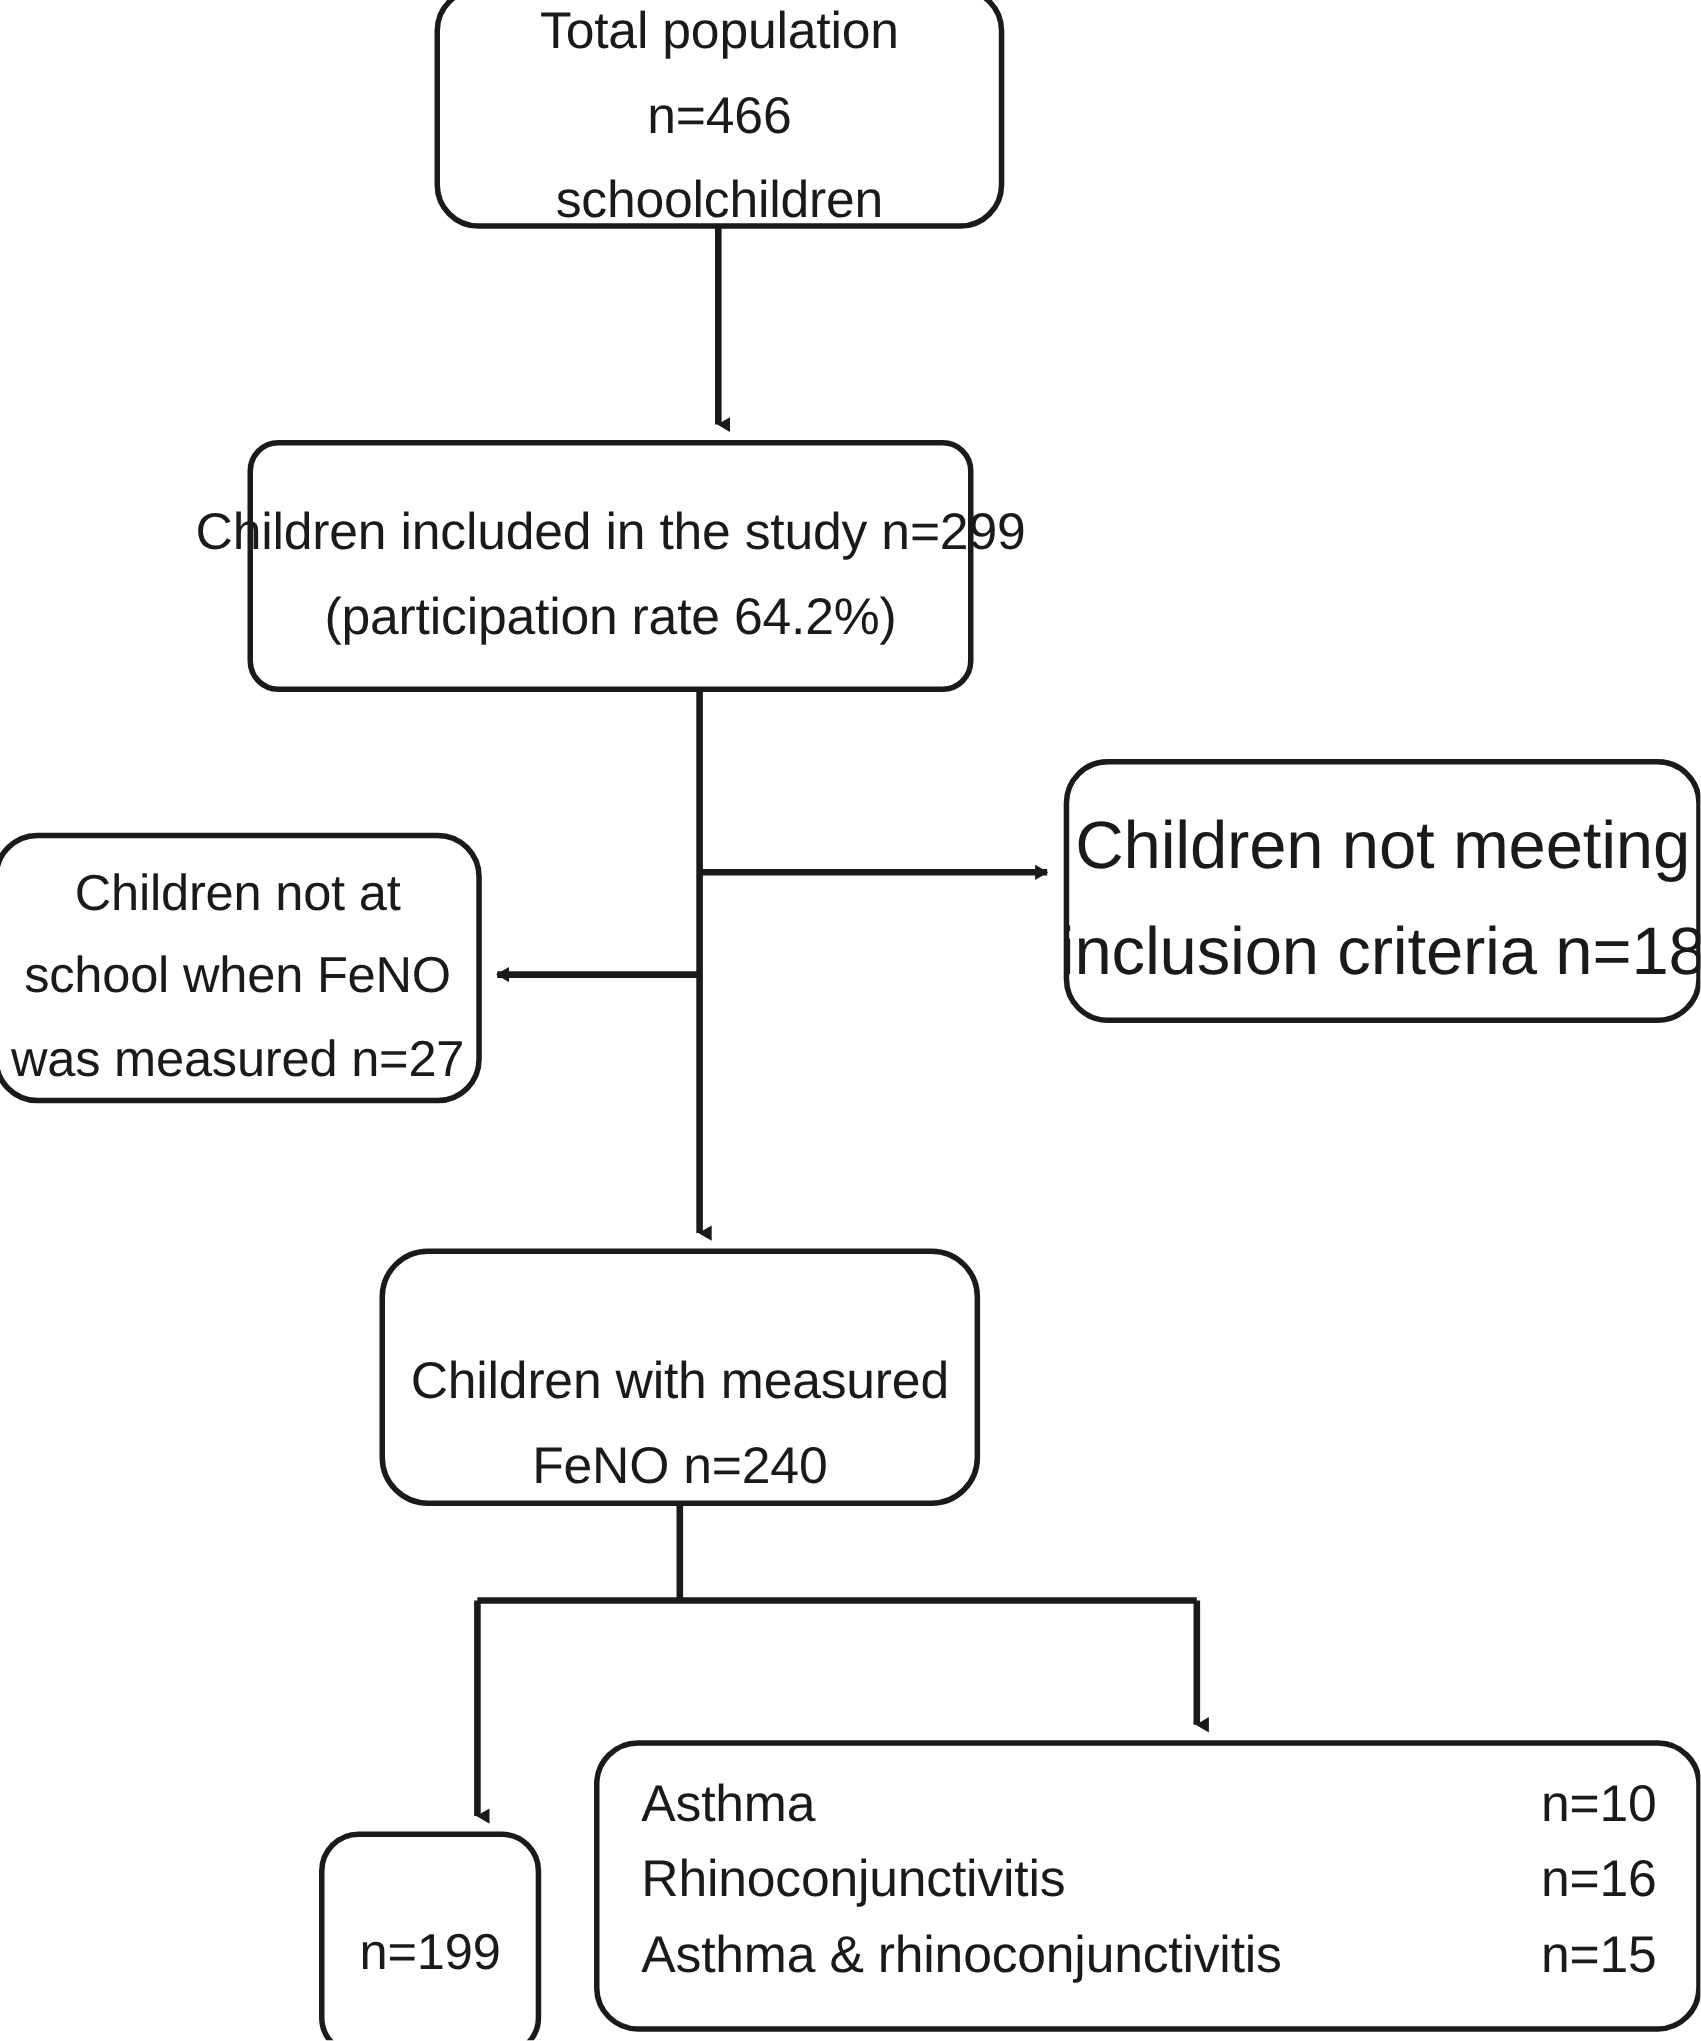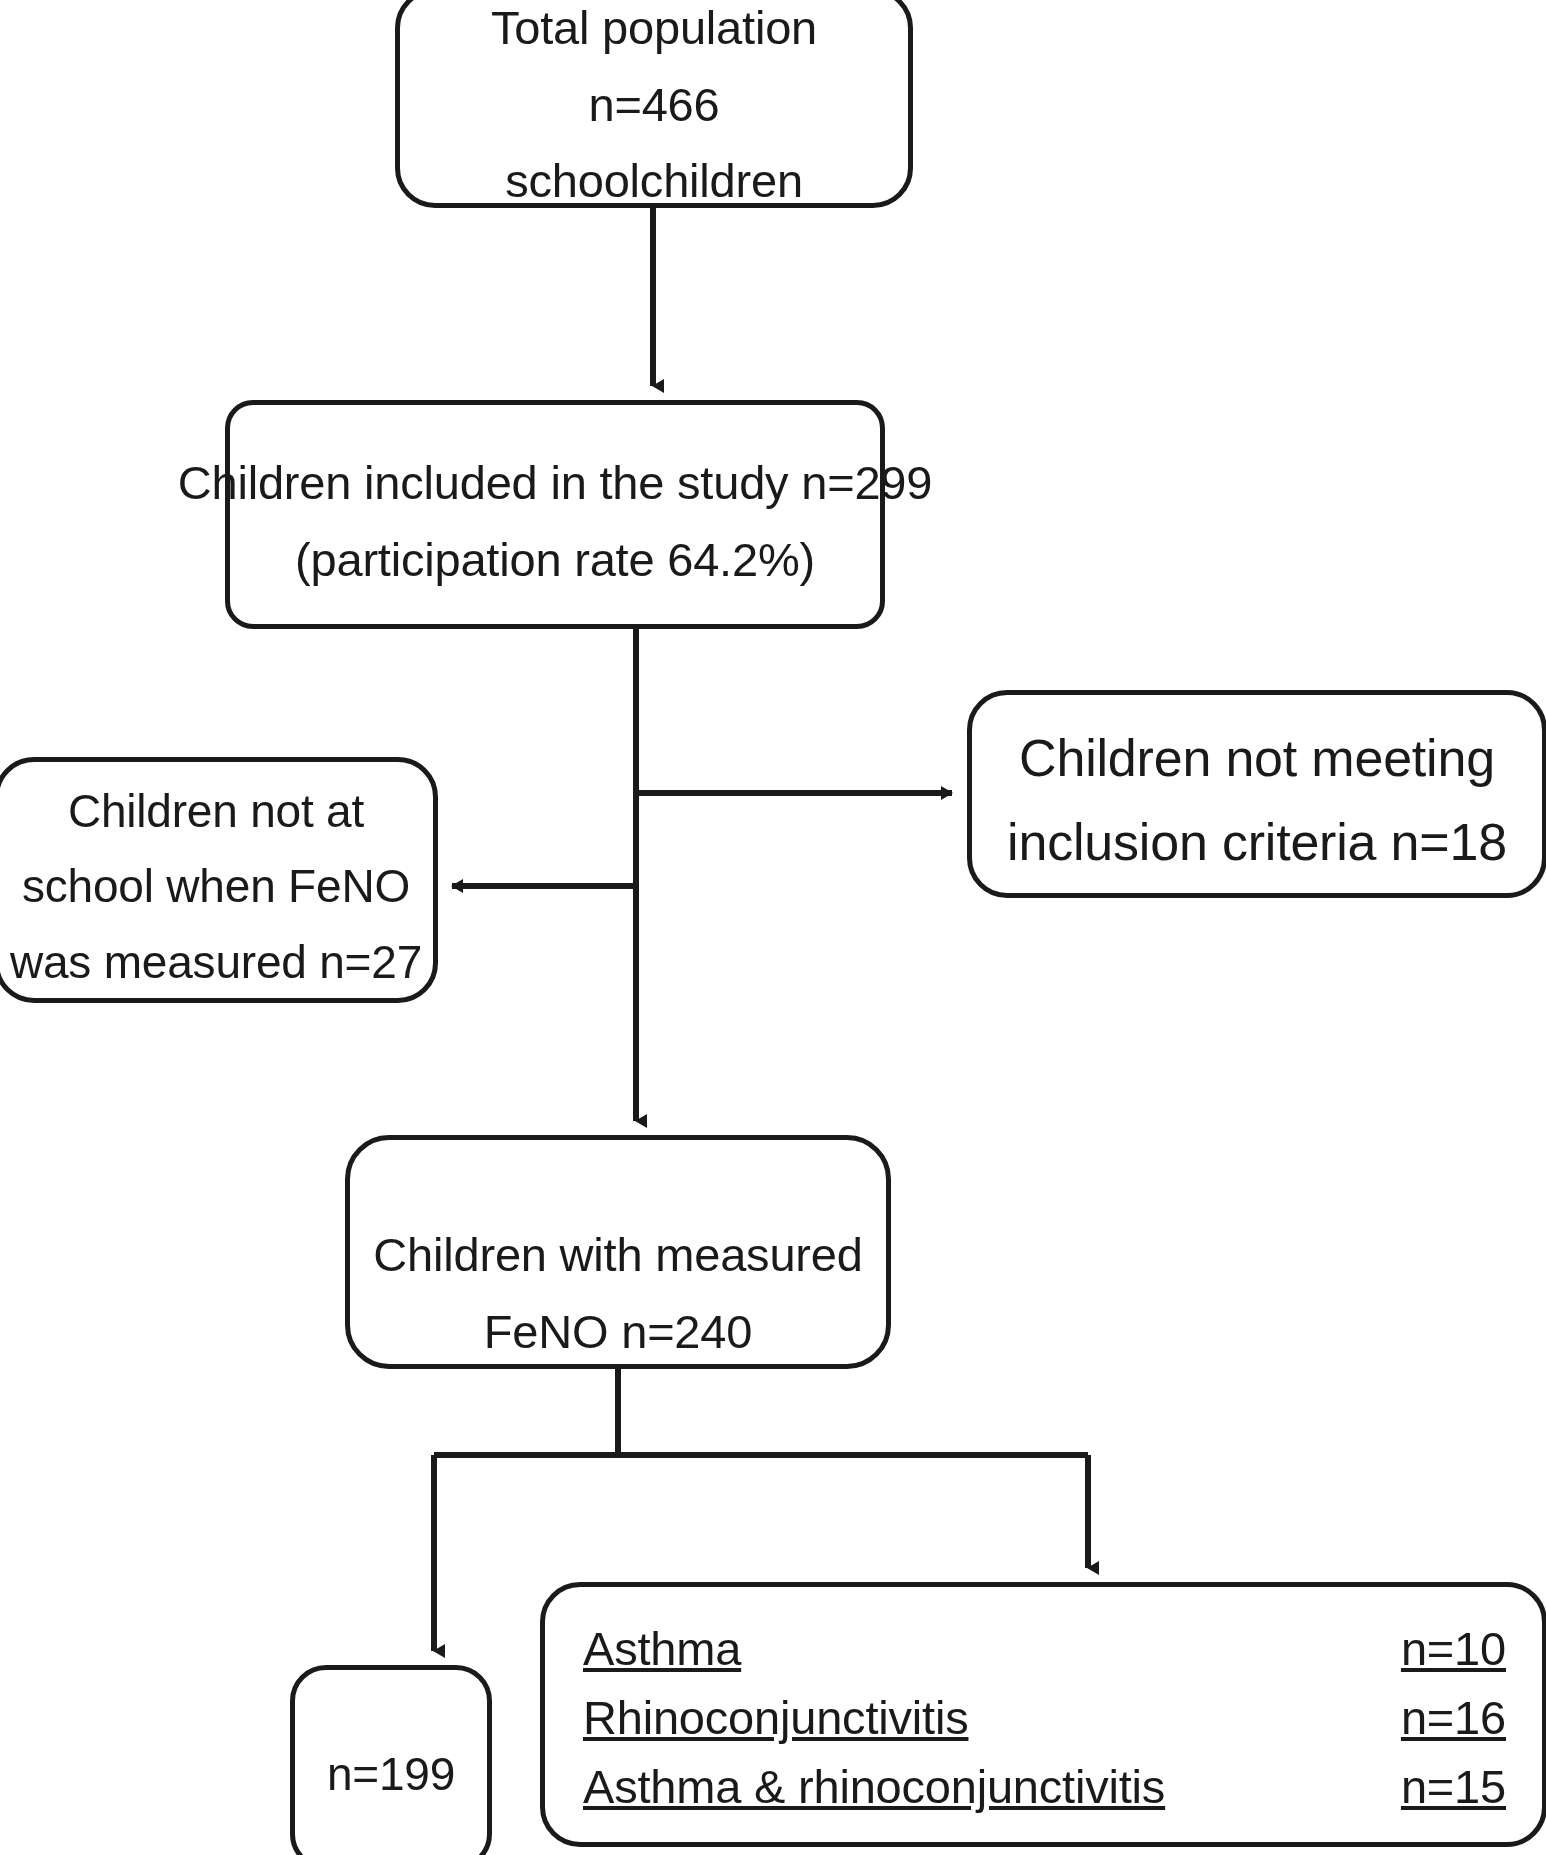--- a/index.html
+++ b/index.html
@@ -44,46 +44,45 @@
   
   #node-total-population {
     left: 395px; top: -12px; width: 518px; height: 220px;
     border-radius: 40px;
   }
   #node-included {
     left: 225px; top: 400px; width: 660px; height: 229px;
     border-radius: 28px;
   }
   #node-not-meeting {
-    left: 967px; top: 690px; width: 580px; height: 208px;
+    left: 967px; top: 690px; width: 580px; height: 240px;
     border-radius: 40px;
-    font-size: 52px;
+    font-size: 61px;
   }
   #node-not-at-school {
     left: -6px; top: 757px; width: 444px; height: 246px;
     border-radius: 40px;
     font-size: 46px;
   }
   #node-measured-feno {
     left: 345px; top: 1135px; width: 546px; height: 234px;
     border-radius: 44px;
     justify-content: flex-end;
   }
   #node-controls {
     left: 290px; top: 1665px; width: 202px; height: 205px;
     border-radius: 36px;
     font-size: 46px;
   }
   #node-diagnoses {
     left: 540px; top: 1582px; width: 1007px; height: 265px;
     border-radius: 40px;
     display: block;
-    padding: 28px 28px 18px 38px;
+    padding: 18px 28px 18px 38px;
     font-size: 47px;
-    text-decoration: underline;
   }
   .dx-row {
     display: flex;
     justify-content: space-between;
     align-items: baseline;
     line-height: 1.34;
     padding: 3px 0;
   }
   .dx-label { white-space: nowrap; }
   .dx-count { white-space: nowrap; padding-right: 8px; }

